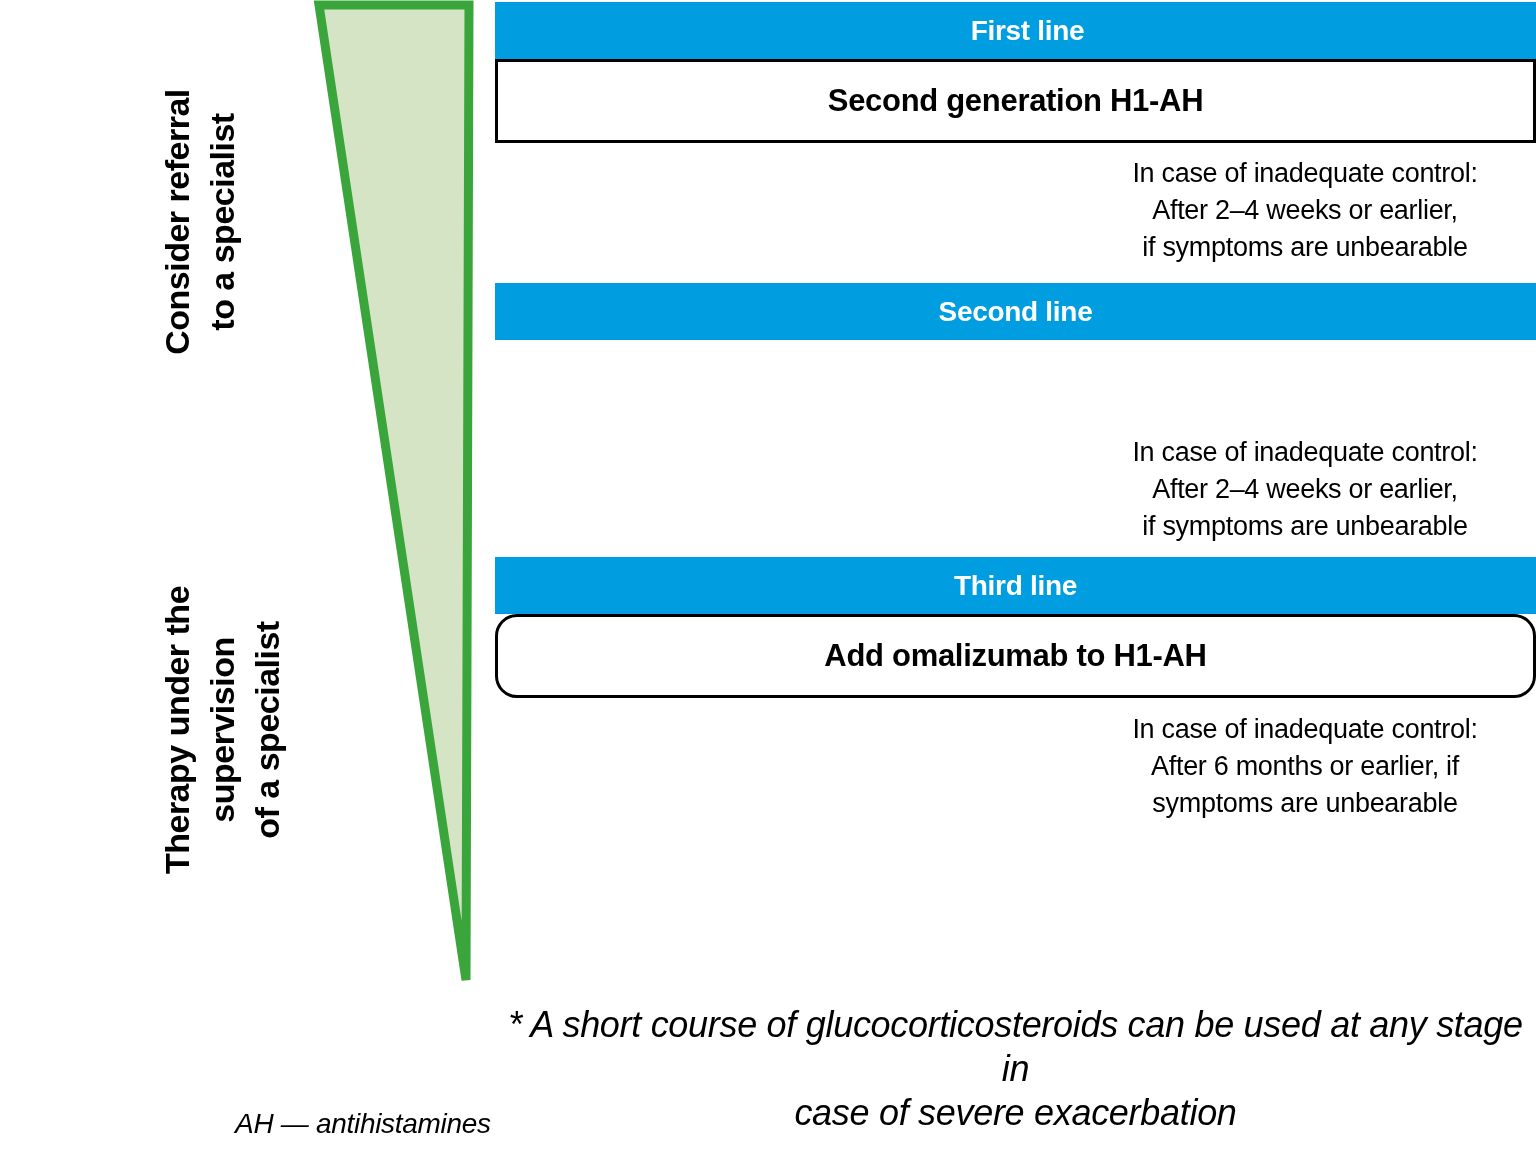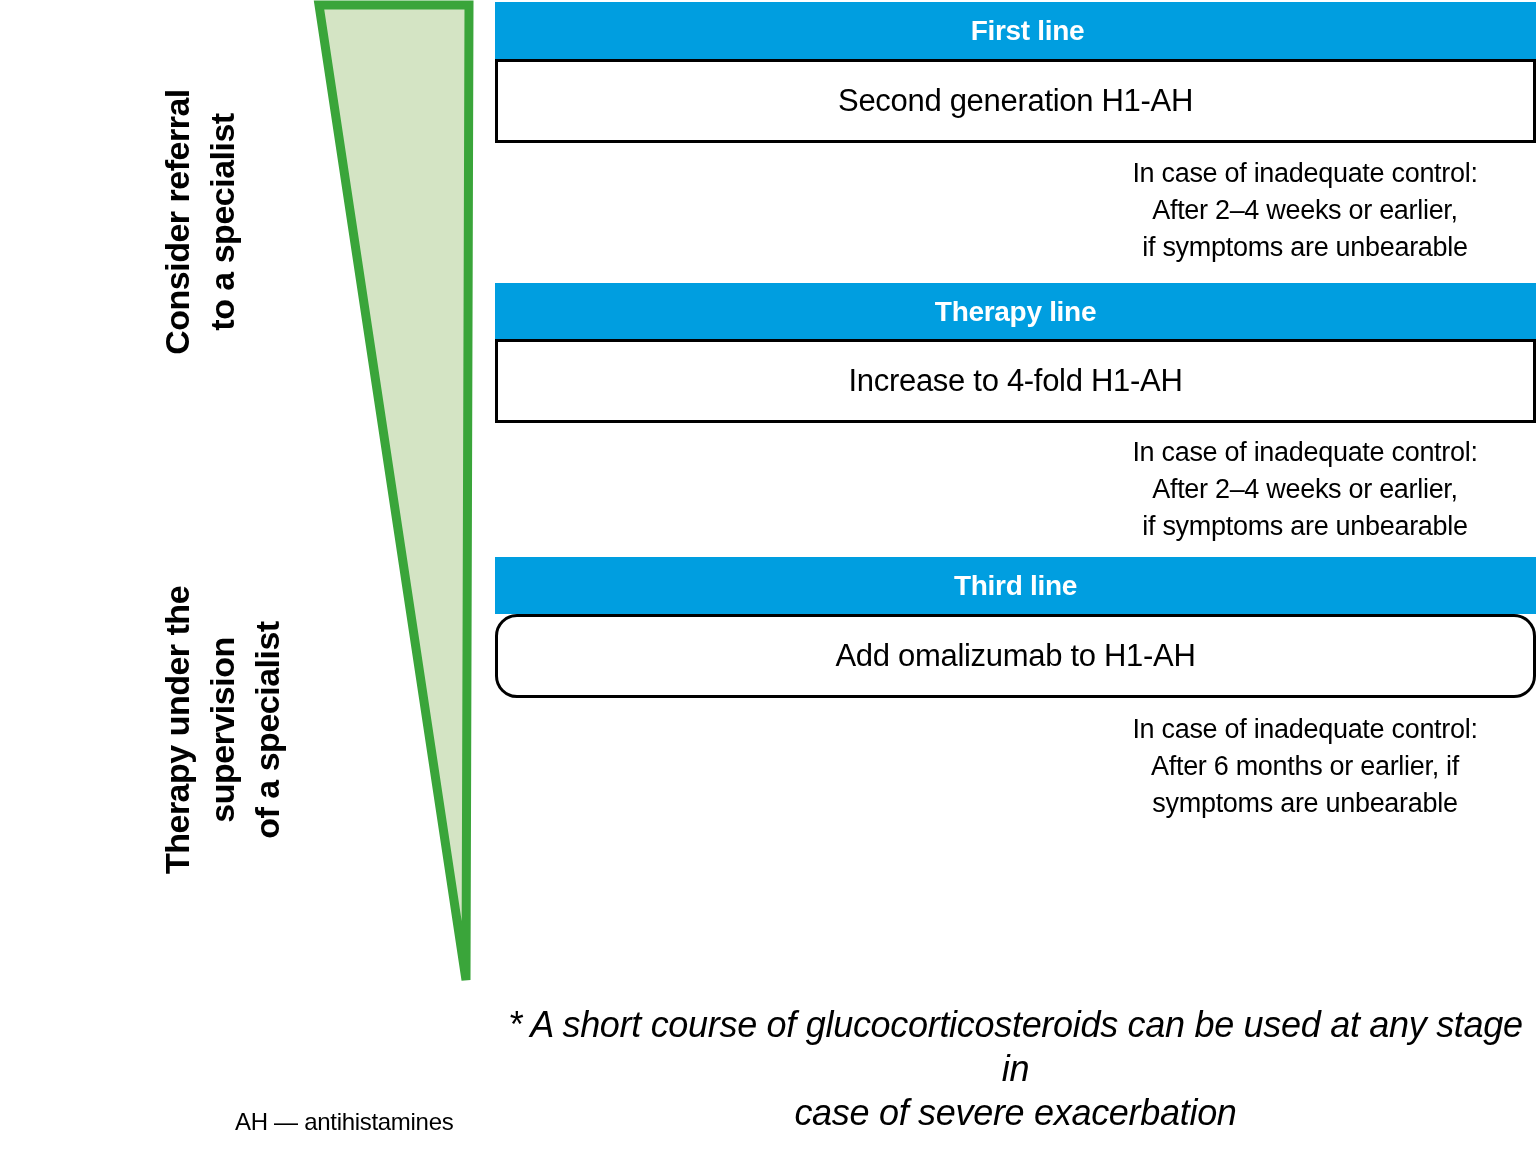--- a/index.html
+++ b/index.html
@@ -61,21 +61,21 @@
 
   
   .box {
     position: absolute;
     left: 495px;
     width: 1041px;
     height: 84px;
     box-sizing: border-box;
     background: #ffffff;
     border: 3px solid #000000;
-    font-weight: normal;
+    font-weight: bold;
     font-size: 31px;
     display: flex;
     align-items: center;
     justify-content: center;
     letter-spacing: -0.3px;
   }
   .box.s1 { top: 59px; }
   .box.s2 { top: 339px; }
   .box.s3 { top: 614px; border-radius: 22px; }
   .box.s4 { top: 894px; }
@@ -105,22 +105,23 @@
     font-size: 36px;
     line-height: 44px;
     white-space: pre-line;
     letter-spacing: -0.3px;
   }
 
   .abbr {
     position: absolute;
     left: 235px;
     top: 1108px;
-    font-size: 24px;
+    font-size: 28px;
     letter-spacing: -0.3px;
+    font-style: italic;
   }
 </style>
 </head>
 <body>
 
 <div class="canvas">
 
   <svg class="funnel" width="486" height="995" viewBox="0 0 486 995" aria-hidden="true">
     <polygon points="319,5 469,5 466,980" fill="var(--triangle_fill, #d4e4c4)" stroke="var(--triangle_stroke, #3aa53a)" stroke-width="9" stroke-linejoin="miter"></polygon>
   </svg>
@@ -131,22 +132,21 @@
   <div class="side-label bottom">Therapy under the
 supervision
 of a specialist</div>
 
   <div class="bar s1">First line</div>
   <div class="box s1">Second generation H1-AH</div>
   <div class="esc s1">In case of inadequate control:
 After 2–4 weeks or earlier,
 if symptoms are unbearable</div>
 
-  <div class="bar s2">Therapy line</div>
-  <div class="box s2">Increase to 4-fold H1-AH</div>
+  <div class="bar s2">Second line</div>
   <div class="esc s2">In case of inadequate control:
 After 2–4 weeks or earlier,
 if symptoms are unbearable</div>
 
   <div class="bar s3">Third line</div>
   <div class="box s3">Add omalizumab to H1-AH</div>
   <div class="esc s3">In case of inadequate control:
 After 6 months or earlier, if
 symptoms are unbearable</div>
 

